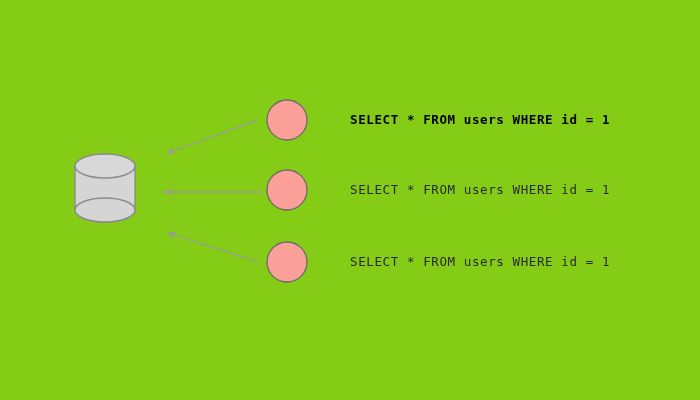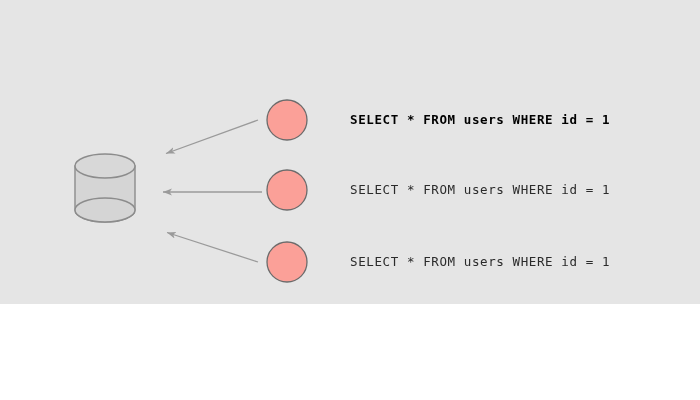--- a/index.html
+++ b/index.html
@@ -3,22 +3,22 @@
 <meta charset="utf-8">
 <style>
   html, body {
     margin: 0;
     padding: 0;
     background: #ffffff;
   }
   #canvas {
     position: relative;
     width: 700px;
-    height: 304px;
-    background: #e5e5e5;
+    height: 400px;
+    background: #84cc16;
     overflow: hidden;
     font-family: "Liberation Sans", sans-serif;
   }
   svg.diagram {
     position: absolute;
     top: 0;
     left: 0;
     width: 700px;
     height: 400px;
     display: block;

